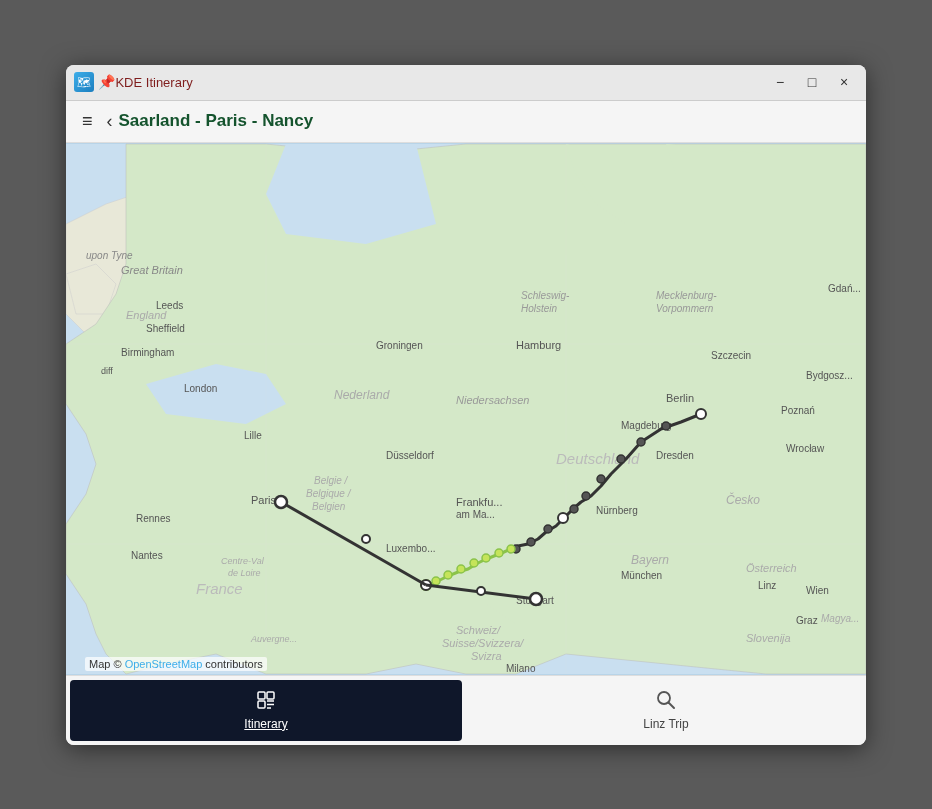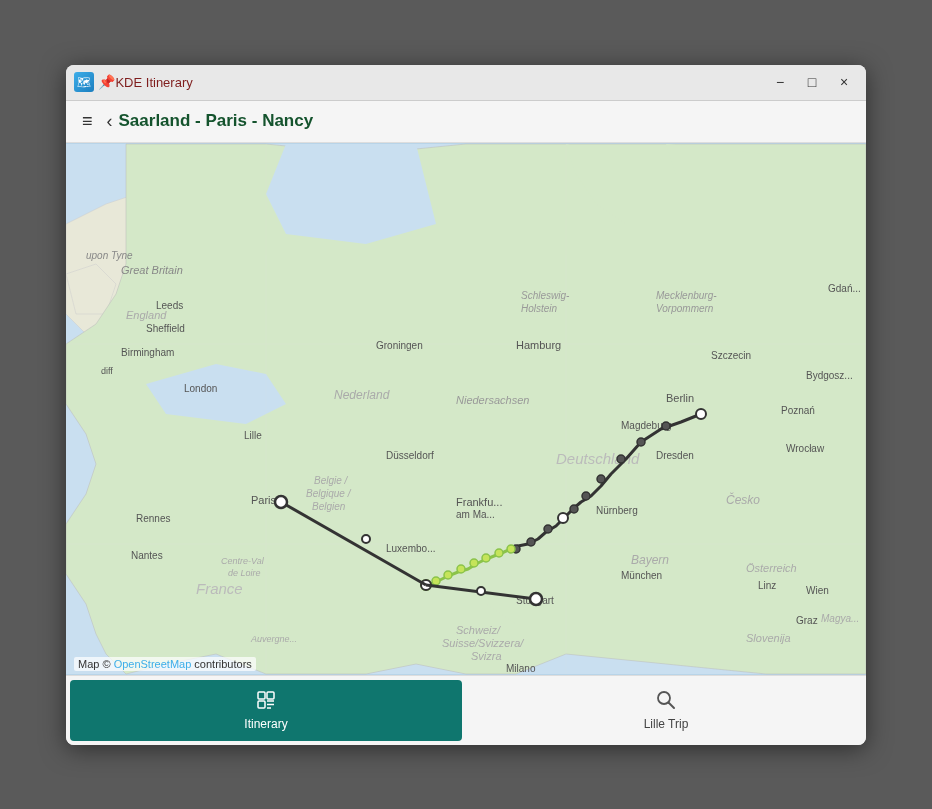--- a/index.html
+++ b/index.html
@@ -111,21 +111,21 @@
     
     .map-svg {
       position: absolute;
       top: 0; left: 0;
       width: 100%;
       height: 100%;
     }
     .map-attribution {
       position: absolute;
       bottom: 4px;
-      left: 8px;
+      left: 19px;
       font-size: 11px;
       color: #333;
       background: rgba(255,255,255,0.7);
       padding: 1px 4px;
       border-radius: 2px;
     }
     .map-attribution a {
       color: #3daee9;
       text-decoration: none;
     }
@@ -144,22 +144,23 @@
       justify-content: center;
       cursor: pointer;
       border: none;
       background: transparent;
       padding: 6px 4px;
       gap: 3px;
       border-radius: 4px;
       margin: 4px;
     }
     .nav-item.active {
-      background: #0f766e;
+      background: #0f172a;
       color: white;
+      text-decoration: underline;
     }
     .nav-item.active .nav-label { color: white; }
     .nav-item.active .nav-icon { color: white; }
     .nav-icon {
       font-size: 20px;
       color: #555;
       line-height: 1;
     }
     .nav-label {
       font-size: 12px;
@@ -373,18 +374,18 @@
       <span class="nav-label">Itinerary</span>
     </button>
 
     <button class="nav-item">
       <span class="nav-icon">
         <svg width="22" height="22" viewBox="0 0 22 22" fill="none" xmlns="http://www.w3.org/2000/svg">
           <circle cx="9" cy="9" r="6" stroke="#555" stroke-width="1.8" fill="none"></circle>
           <line x1="13.5" y1="13.5" x2="19" y2="19" stroke="#555" stroke-width="2" stroke-linecap="round"></line>
         </svg>
       </span>
-      <span class="nav-label">Lille Trip</span>
+      <span class="nav-label">Linz Trip</span>
     </button>
 
 
   </div>
 </div>
 
 </body></html>

